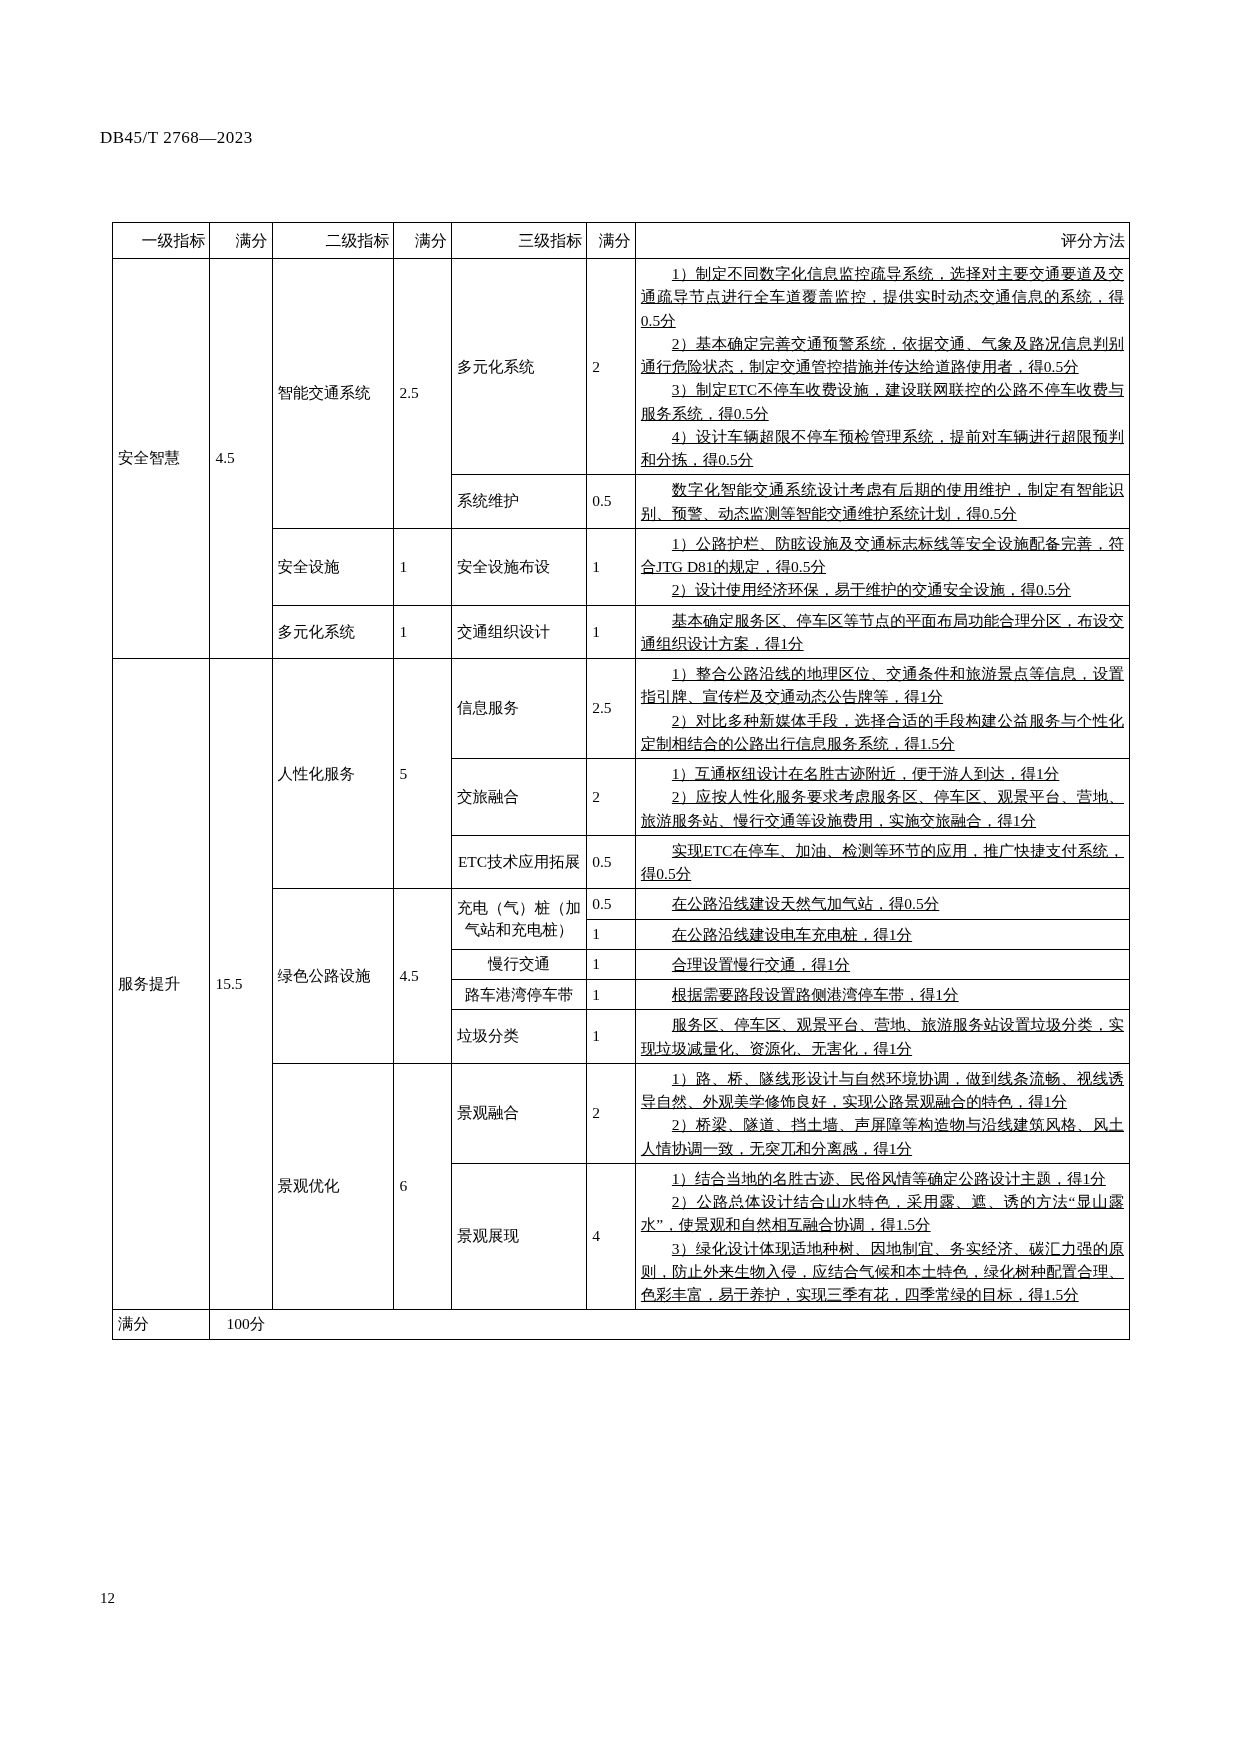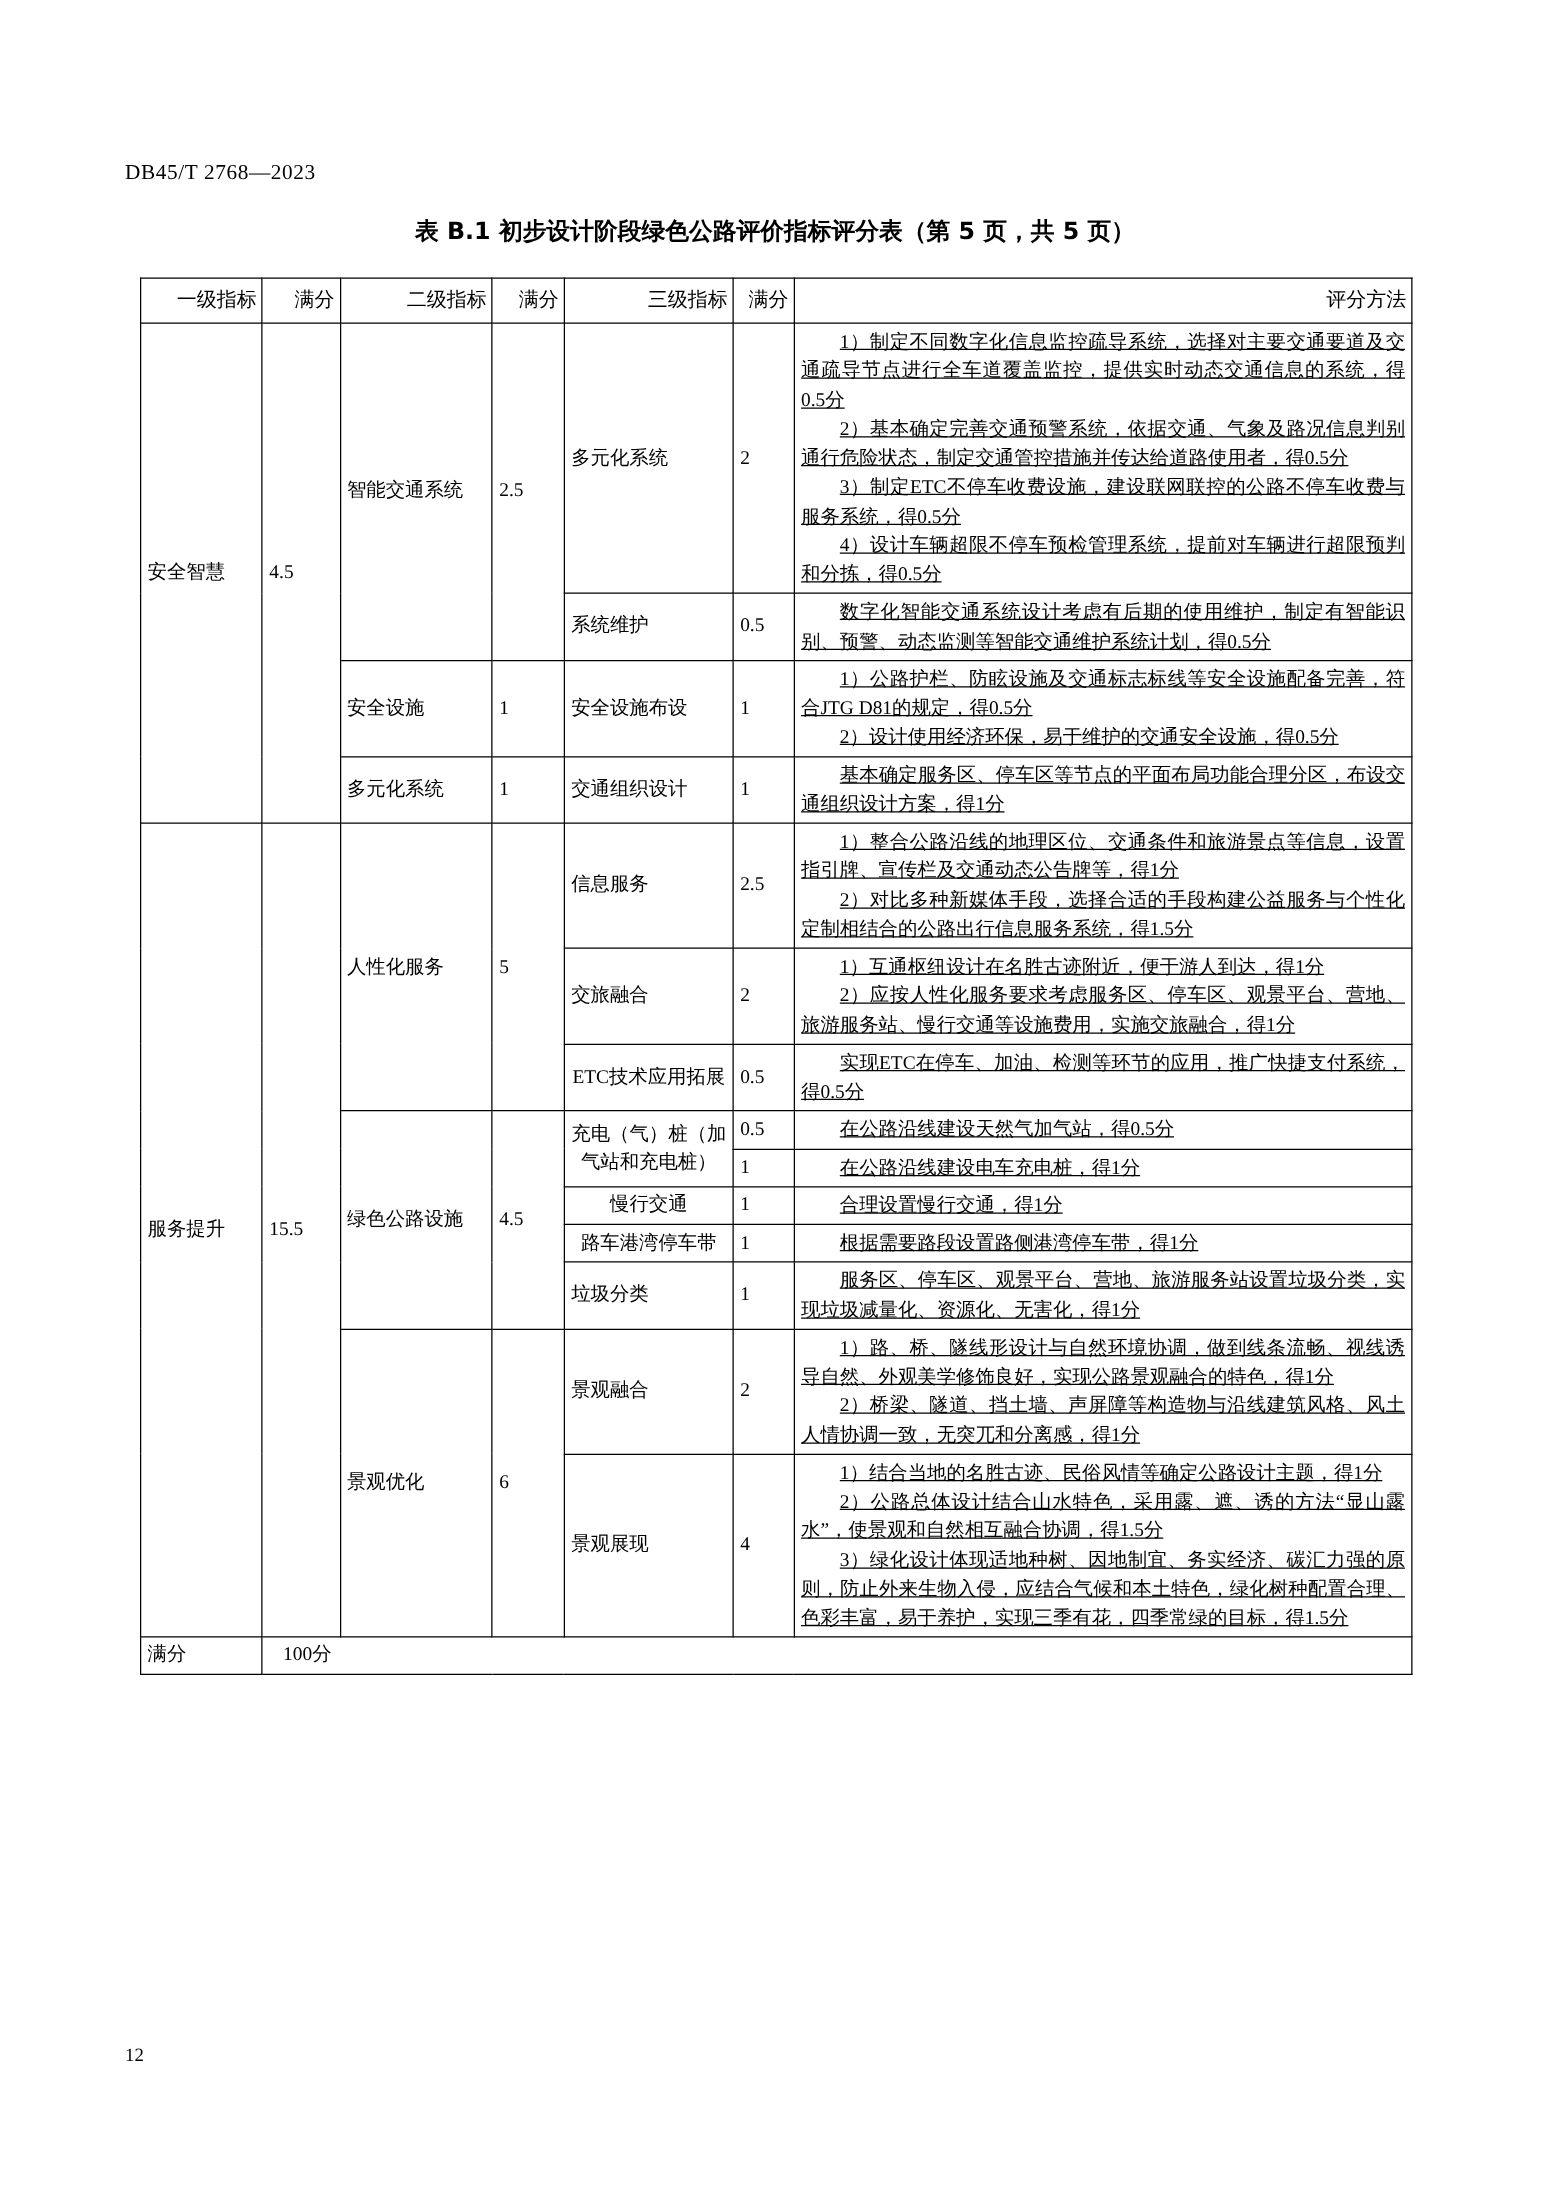--- a/index.html
+++ b/index.html
@@ -74,39 +74,37 @@
     text-indent: 2em;
     text-decoration: underline;
   }
   .num { font-family: "Liberation Serif", serif; }
   .footer-page {
     position: absolute;
     top: 1590px;
     left: 100px;
     font-size: 15px;
     font-family: "Liberation Serif", serif;
-    margin-top: 47px;
   }
   
   col.c1 { width: 88px; }
   col.c2 { width: 56px; }
   col.c3 { width: 110px; }
   col.c4 { width: 52px; }
   col.c5 { width: 122px; }
   col.c6 { width: 44px; }
   col.c7 { width: 446px; }
 </style>
 </head>
 <body>
 
 <div class="page">
 
   <div class="header">DB45/T 2768—2023</div>
 
-  <div class="table-title">表 B.1   初步设计阶段绿色公路评价指标评分表（第 5 页，共 5 页）</div>
 
   <table class="main">
     <colgroup>
       <col class="c1">
         <col class="c2">
         <col class="c3">
         <col class="c4">
         <col class="c5">
         <col class="c6">
         <col class="c7">

